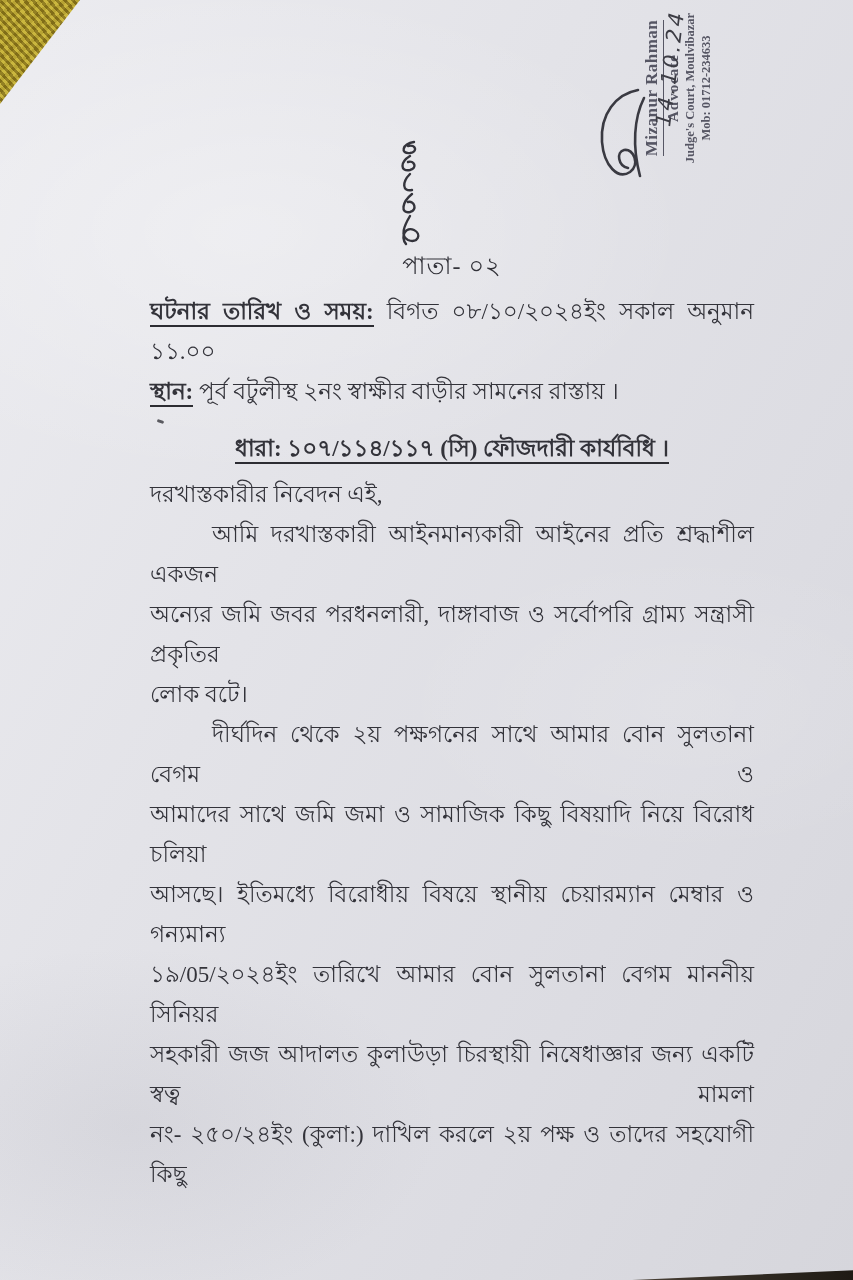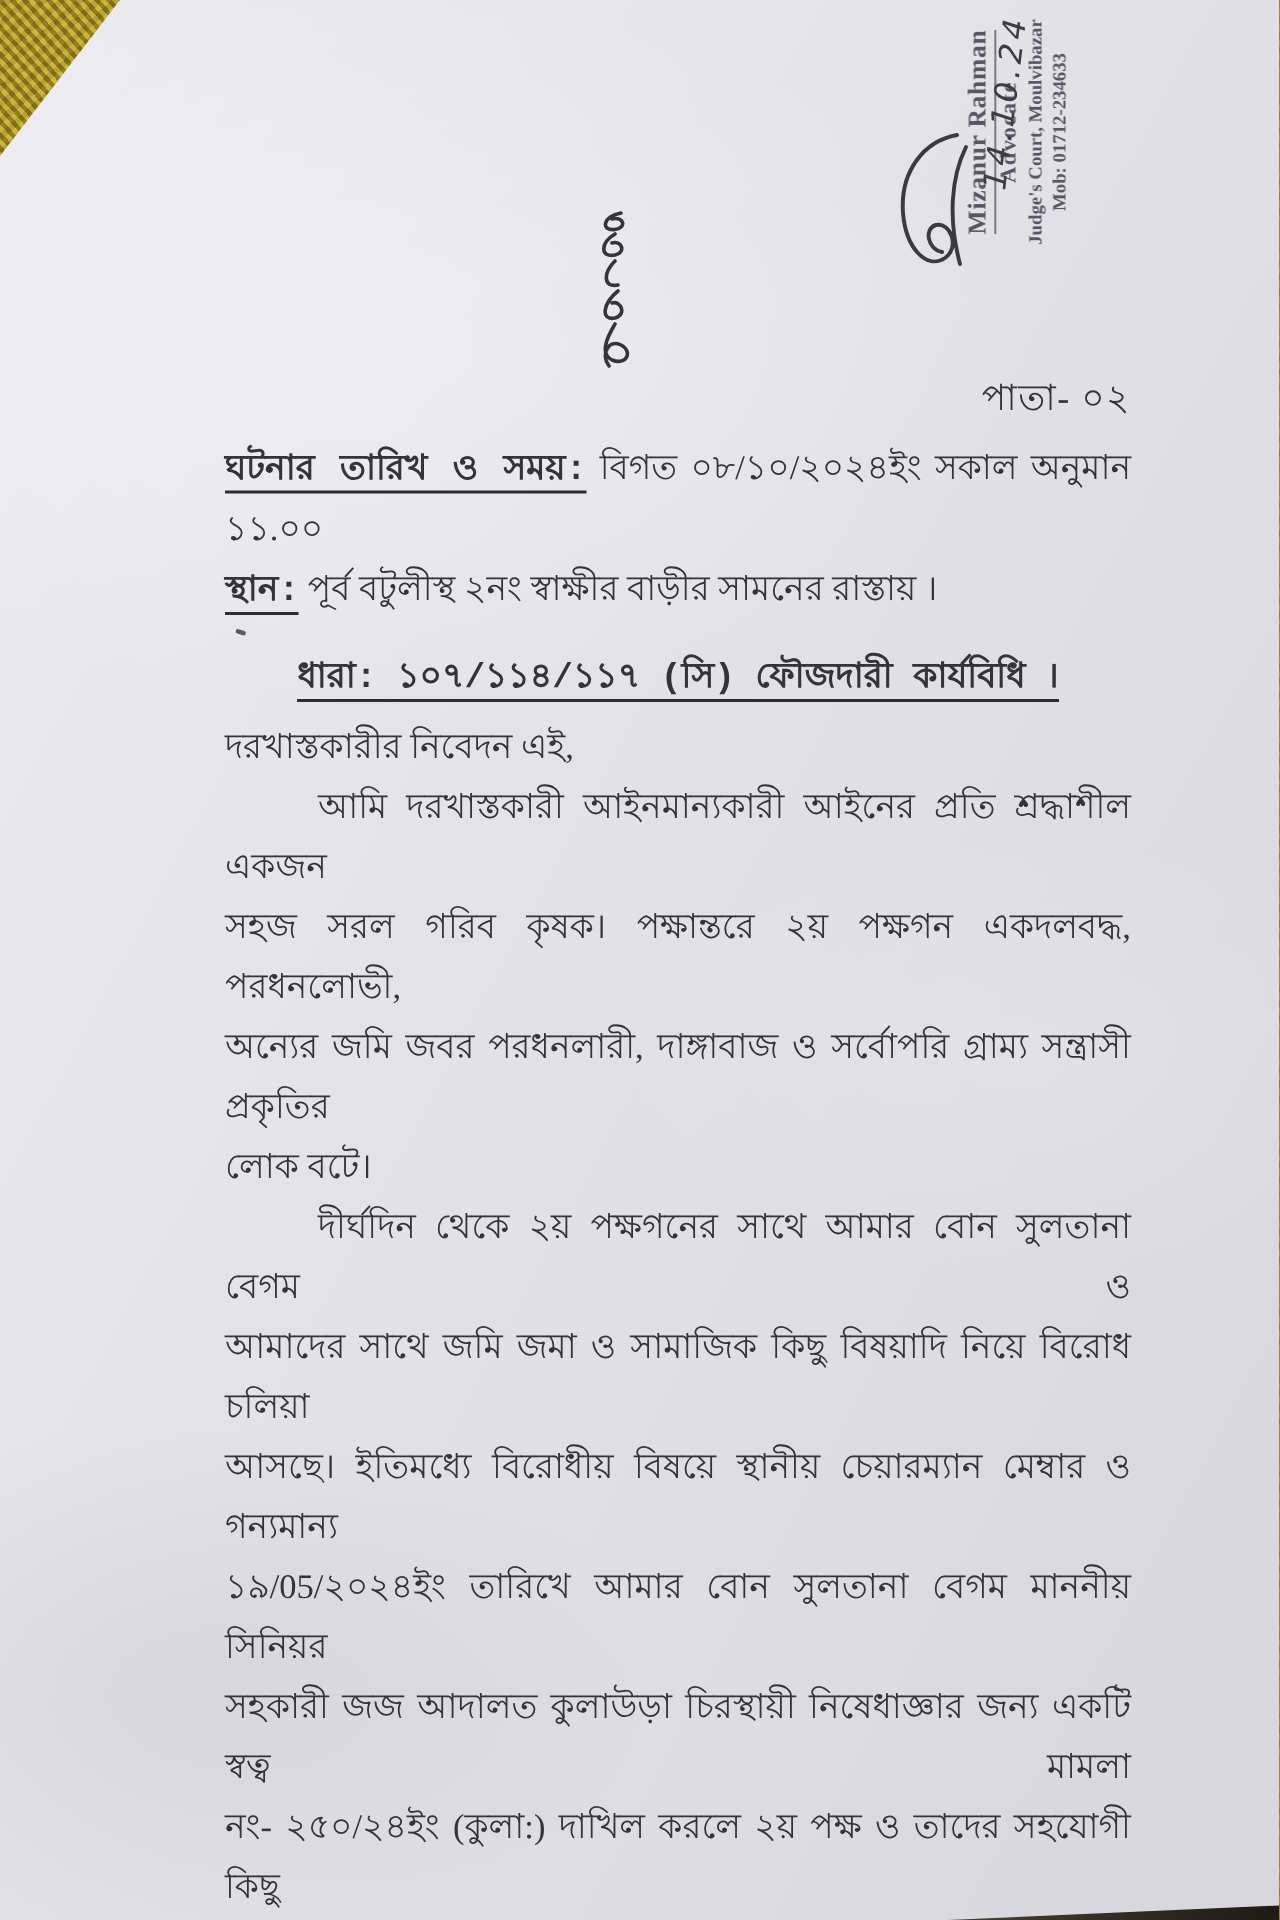--- a/index.html
+++ b/index.html
@@ -24,26 +24,26 @@
       radial-gradient(ellipse 520px 300px at 15% 88%, rgba(120,120,135,.10), transparent 60%),
       linear-gradient(118deg, #ececf0 0%, #e3e3e8 38%, #dcdce2 72%, #d6d6dc 100%);
     color:#2f2f35;
   }
   .content{
     position:absolute; left:150px; top:0; width:604px;
     font-size:23px; line-height:40px;
     color:#33333a;
   }
   .page-label{
-    padding-top:246px; text-align:right; font-size:24px; letter-spacing:1px;
+    padding-top:246px; text-align:center; font-size:24px; letter-spacing:1px;
   }
   .line{ text-align:left; }
   .jline{ text-align:justify; text-align-last:justify; }
   .indent{ text-indent:62px; }
-  .u-label{ font-weight:700; border-bottom:2px solid #2c2c32; padding-bottom:1px;font-family:Liberation Mono, monospace; }
+  .u-label{ font-weight:700; border-bottom:2px solid #2c2c32; padding-bottom:1px; }
   .section-heading{ text-align:center; font-weight:700; margin-top:17px; }
   .section-heading .u-label{ border-bottom-width:2px; }
   .para{ margin-top:0; }
   .mt{ margin-top:6px; }
   
   .stamp{
     position:absolute; top:42px; right:74px; width:184px; height:92px;
     transform:rotate(-90deg);
     text-align:center; color:#565664;
     font-family:"Liberation Serif","DejaVu Serif",serif;
@@ -119,21 +119,20 @@
       </div>
 
       <div class="section-heading">
         <span class="u-label">ধারা: ১০৭/১১৪/১১৭ (সি) ফৌজদারী কার্যবিধি ।</span>
       </div>
 
       <div class="line mt">দরখাস্তকারীর নিবেদন এই,</div>
 
       <div class="para">
         <div class="jline indent">আমি দরখাস্তকারী আইনমান্যকারী আইনের প্রতি শ্রদ্ধাশীল একজন</div>
-        <div class="jline">সহজ সরল গরিব কৃষক। পক্ষান্তরে ২য় পক্ষগন একদলবদ্ধ, পরধনলোভী,</div>
         <div class="jline">অন্যের জমি জবর পরধনলারী, দাঙ্গাবাজ ও সর্বোপরি গ্রাম্য সন্ত্রাসী প্রকৃতির</div>
         <div class="line">লোক বটে।</div>
       </div>
 
       <div class="para">
         <div class="jline indent">দীর্ঘদিন থেকে ২য় পক্ষগনের সাথে আমার বোন সুলতানা বেগম ও</div>
         <div class="jline">আমাদের সাথে জমি জমা ও সামাজিক কিছু বিষয়াদি নিয়ে বিরোধ চলিয়া</div>
         <div class="jline">আসছে। ইতিমধ্যে বিরোধীয় বিষয়ে স্থানীয় চেয়ারম্যান মেম্বার ও গন্যমান্য</div>
         <div class="jline">১৯/05/২০২৪ইং তারিখে আমার বোন সুলতানা বেগম মাননীয় সিনিয়র</div>
         <div class="jline">সহকারী জজ আদালত কুলাউড়া চিরস্থায়ী নিষেধাজ্ঞার জন্য একটি স্বত্ব মামলা</div>

